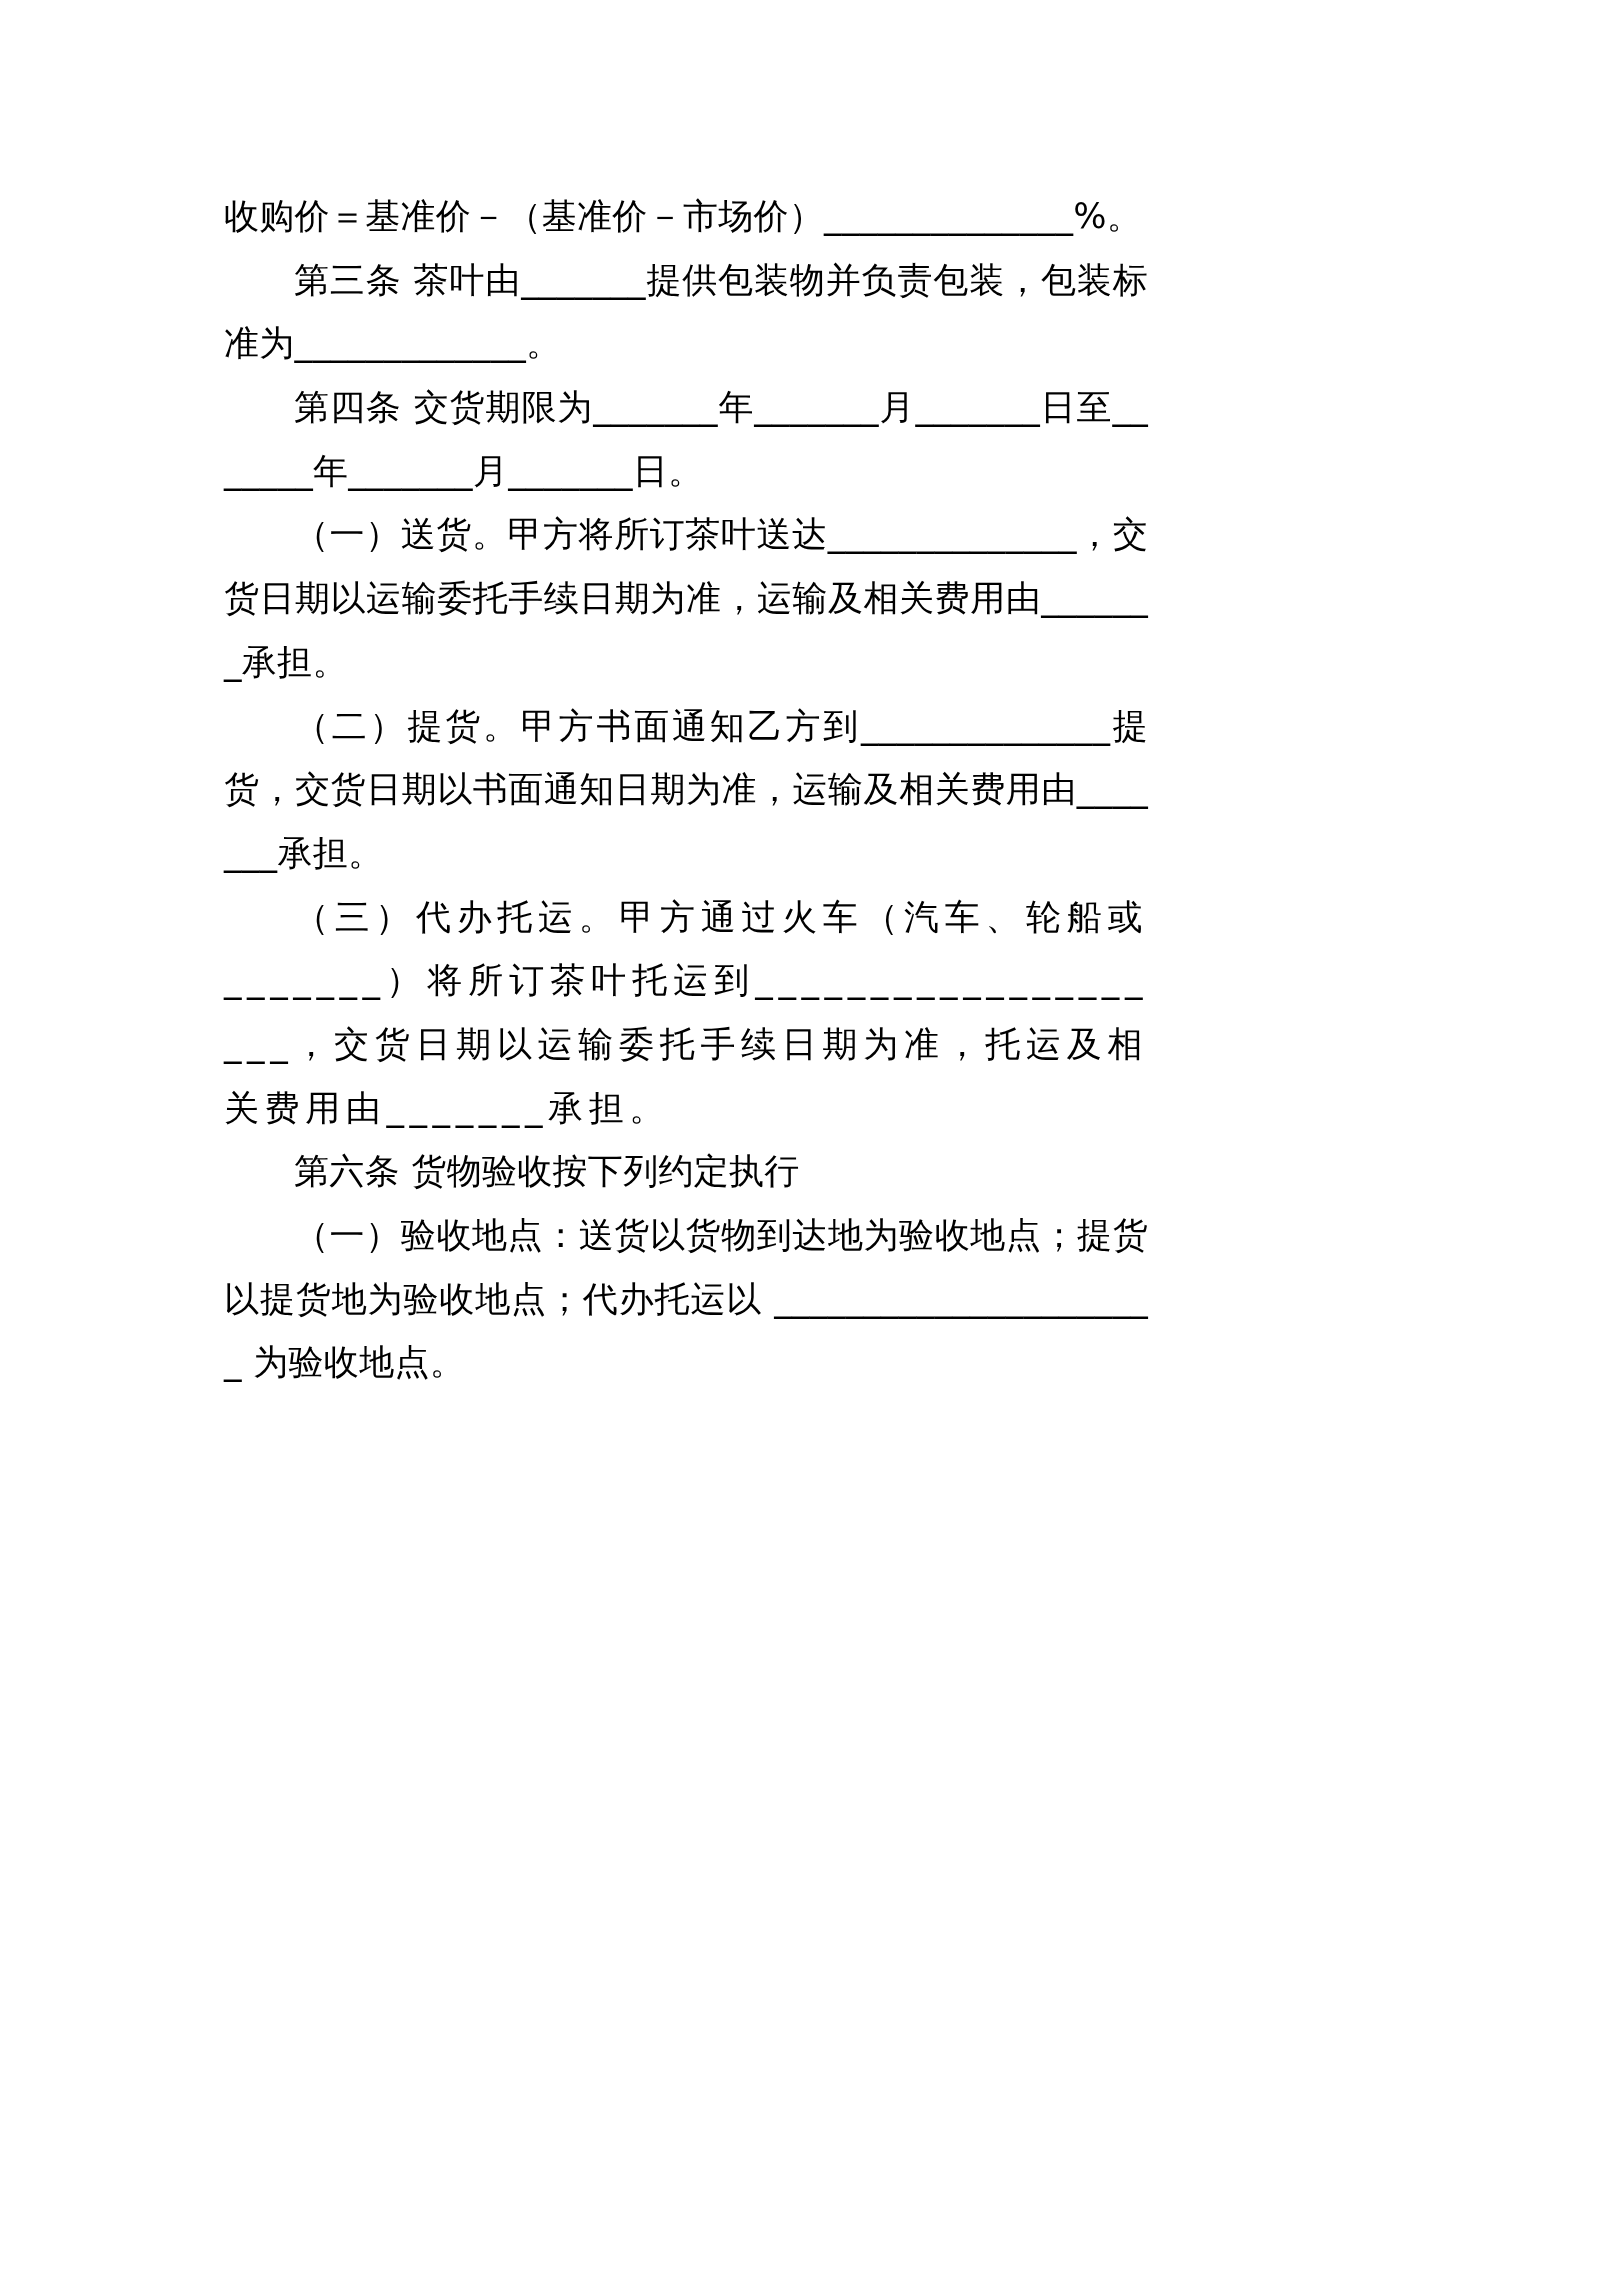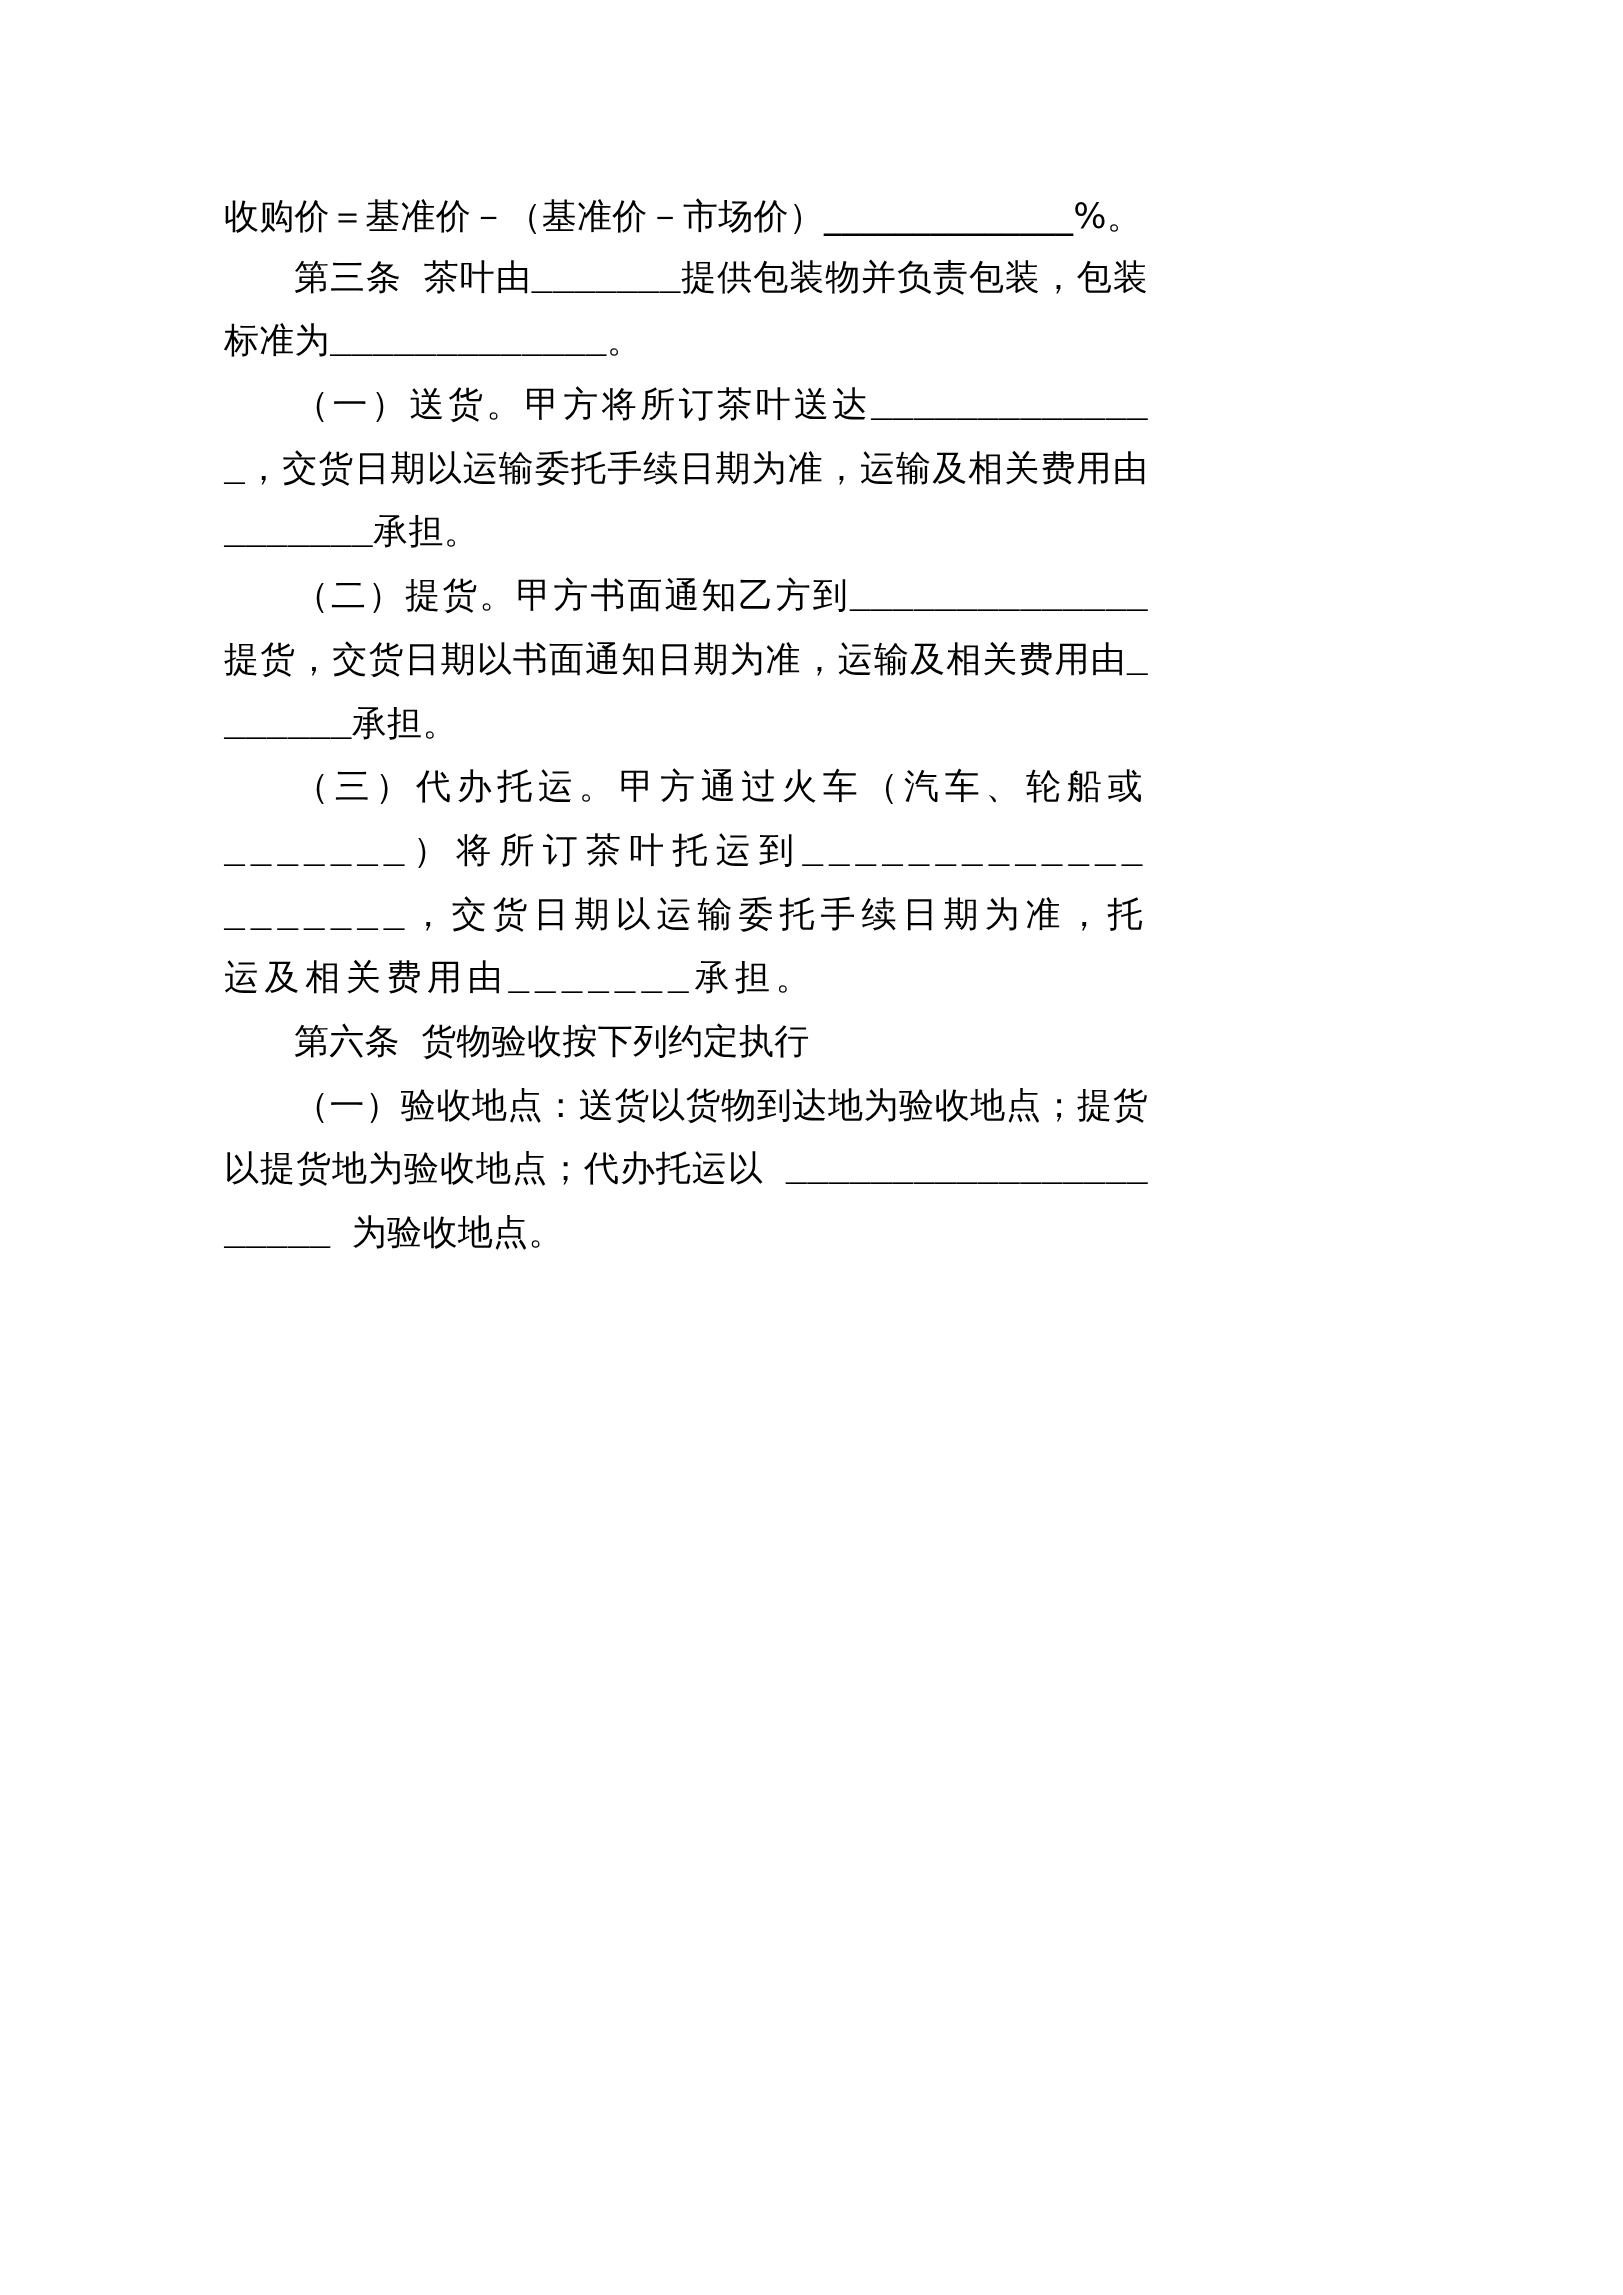--- a/index.html
+++ b/index.html
@@ -26,36 +26,36 @@
     text-justify: inter-ideograph;
     letter-spacing: 0.3px;
   }
   .para {
     margin: 0 0 0 0;
     white-space: pre-wrap;
     word-break: break-all;
   }
   .para.indent {
     text-indent: 70px;
-    font-family: Liberation Mono, monospace;
   }
   .para.wide {
     letter-spacing: 5.6px;
   }
 </style>
 </head>
 <body>
 
 <div class="page">
   <div class="doc-body">
 
     <p class="para">收购价＝基准价－（基准价－市场价）______________%。</p>
 
     <p class="para indent">第三条 茶叶由_______提供包装物并负责包装，包装标准为_____________。</p>
 
+    <p class="para indent">第四条 交货期限为_______年_______月_______日至_______年_______月_______日。</p>
 
 
     <p class="para indent">（一）送货。甲方将所订茶叶送达______________，交货日期以运输委托手续日期为准，运输及相关费用由_______承担。</p>
 
     <p class="para indent">（二）提货。甲方书面通知乙方到______________提货，交货日期以书面通知日期为准，运输及相关费用由_______承担。</p>
 
     <p class="para indent wide">（三）代办托运。甲方通过火车（汽车、轮船或_______）将所订茶叶托运到____________________，交货日期以运输委托手续日期为准，托运及相关费用由_______承担。</p>
 
     <p class="para indent">第六条 货物验收按下列约定执行</p>
 

